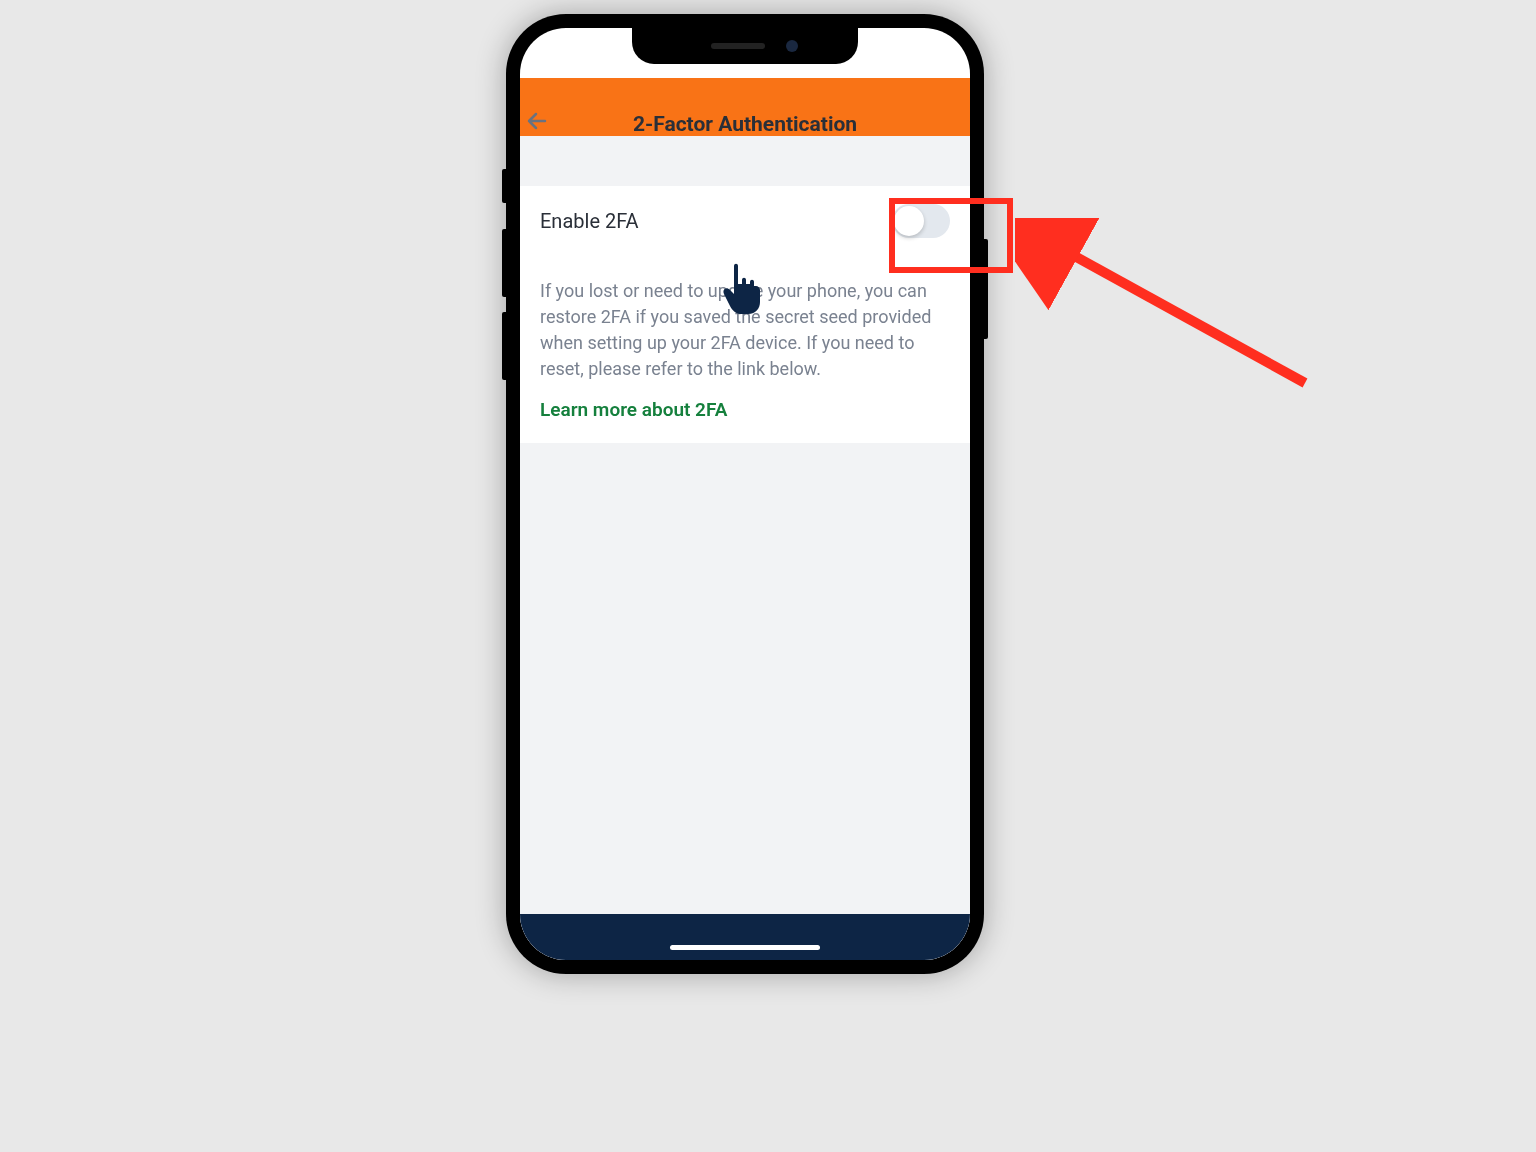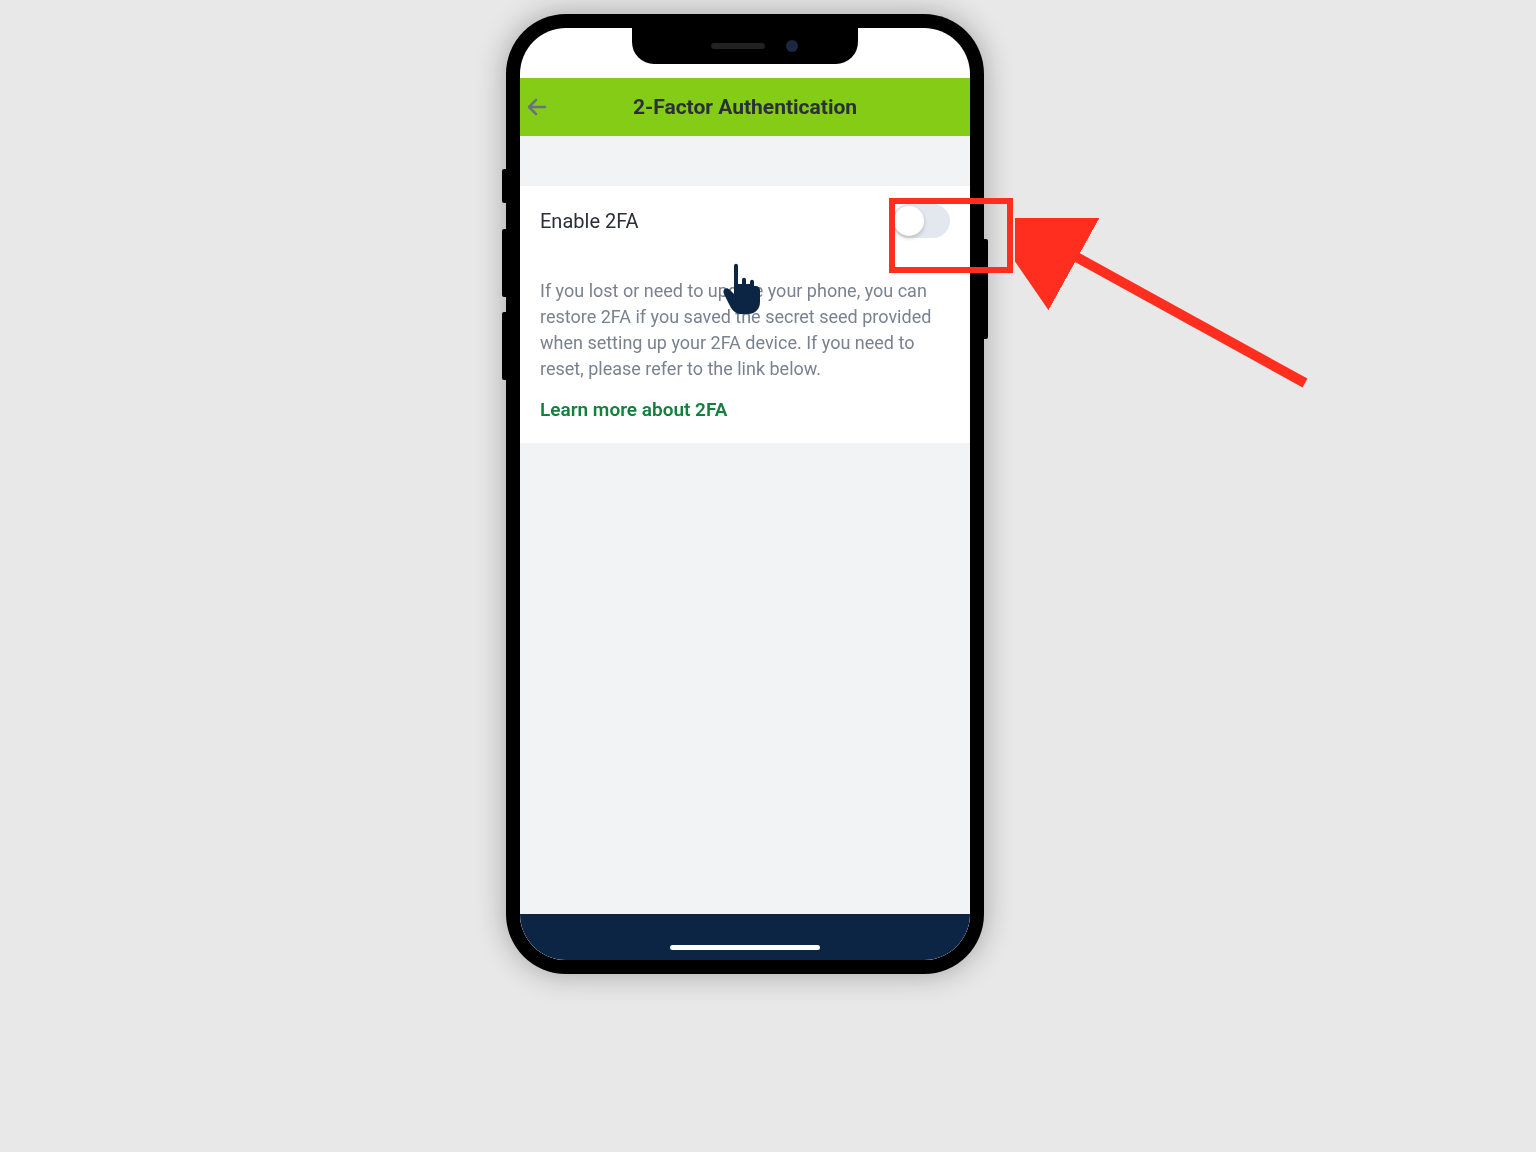--- a/index.html
+++ b/index.html
@@ -132,23 +132,23 @@
       gap: 6px;
     }
     
     .signal-icon svg, .wifi-icon svg, .battery-icon svg {
       display: block;
     }
     
     .nav-header {
       height: 58px;
       display: flex;
-      align-items: center;
+      align-items: flex-end;
       padding: 0 2px;
-      background: #84cc16;
+      background: #f97316;
       position: relative;
     }
     
     .back-button {
       width: 30px;
       height: 30px;
       display: flex;
       align-items: center;
       justify-content: center;
       cursor: pointer;

